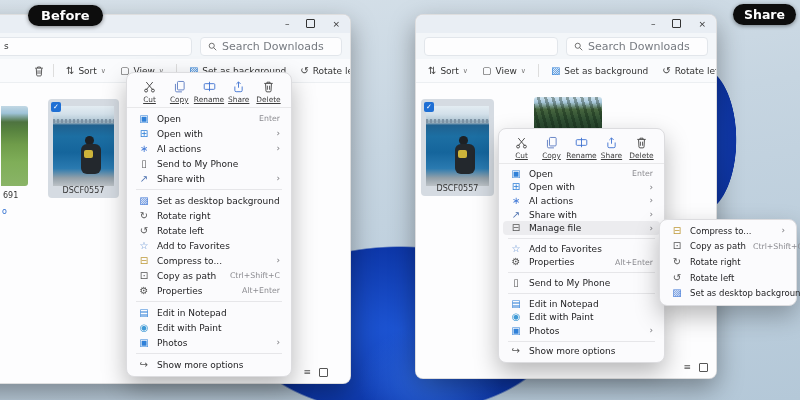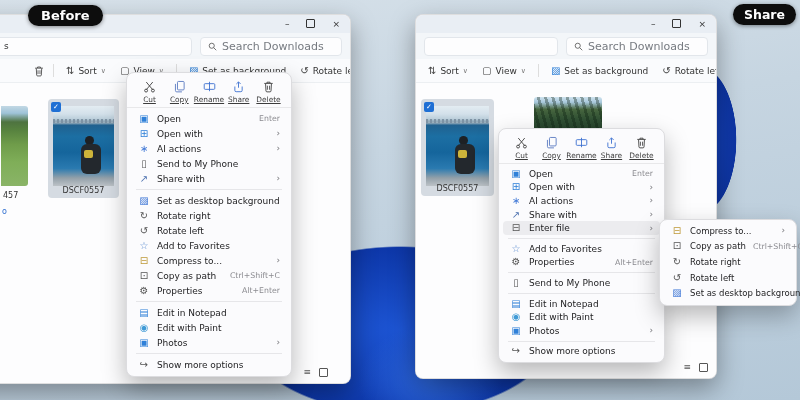--- a/index.html
+++ b/index.html
@@ -167,21 +167,21 @@
       <span class="tbi">
         <span class="tglyph">↺</span>
         <span>Rotate left</span>
       </span>
 
       <span class="tb-flex"></span>
 
     </div>
     <div class="content">
       <div class="thumb-green"></div>
-      <div class="flabel lbl-606">457</div>
+      <div class="flabel lbl-606">691</div>
       <div class="flabel lbl-o">o</div>
       <div class="thumb-sel">
         <div class="photo">
           <div class="skyline"></div>
           <div class="person-head"></div>
           <div class="person-body"></div>
           <div class="vest"></div>
         </div>
         <div class="check">✓</div>
         <div class="fname">DSCF0557</div>
@@ -449,21 +449,21 @@
         <span class="mi-label">AI actions</span>
         <span class="mi-chevron">›</span>
       </div>
       <div class="mi">
         <span class="mi-icon" style="color: rgb(74, 111, 174);">↗</span>
         <span class="mi-label">Share with</span>
         <span class="mi-chevron">›</span>
       </div>
       <div class="mi hl">
         <span class="mi-icon" style="color: rgb(85, 85, 85);">⊟</span>
-        <span class="mi-label">Enter file</span>
+        <span class="mi-label">Manage file</span>
         <span class="mi-chevron">›</span>
       </div>
       <div class="menu-sep"></div>
       <div class="mi">
         <span class="mi-icon" style="color: rgb(91, 139, 208);">☆</span>
         <span class="mi-label">Add to Favorites</span>
       </div>
       <div class="mi">
         <span class="mi-icon" style="color: rgb(85, 85, 85);">⚙</span>
         <span class="mi-label">Properties</span>

